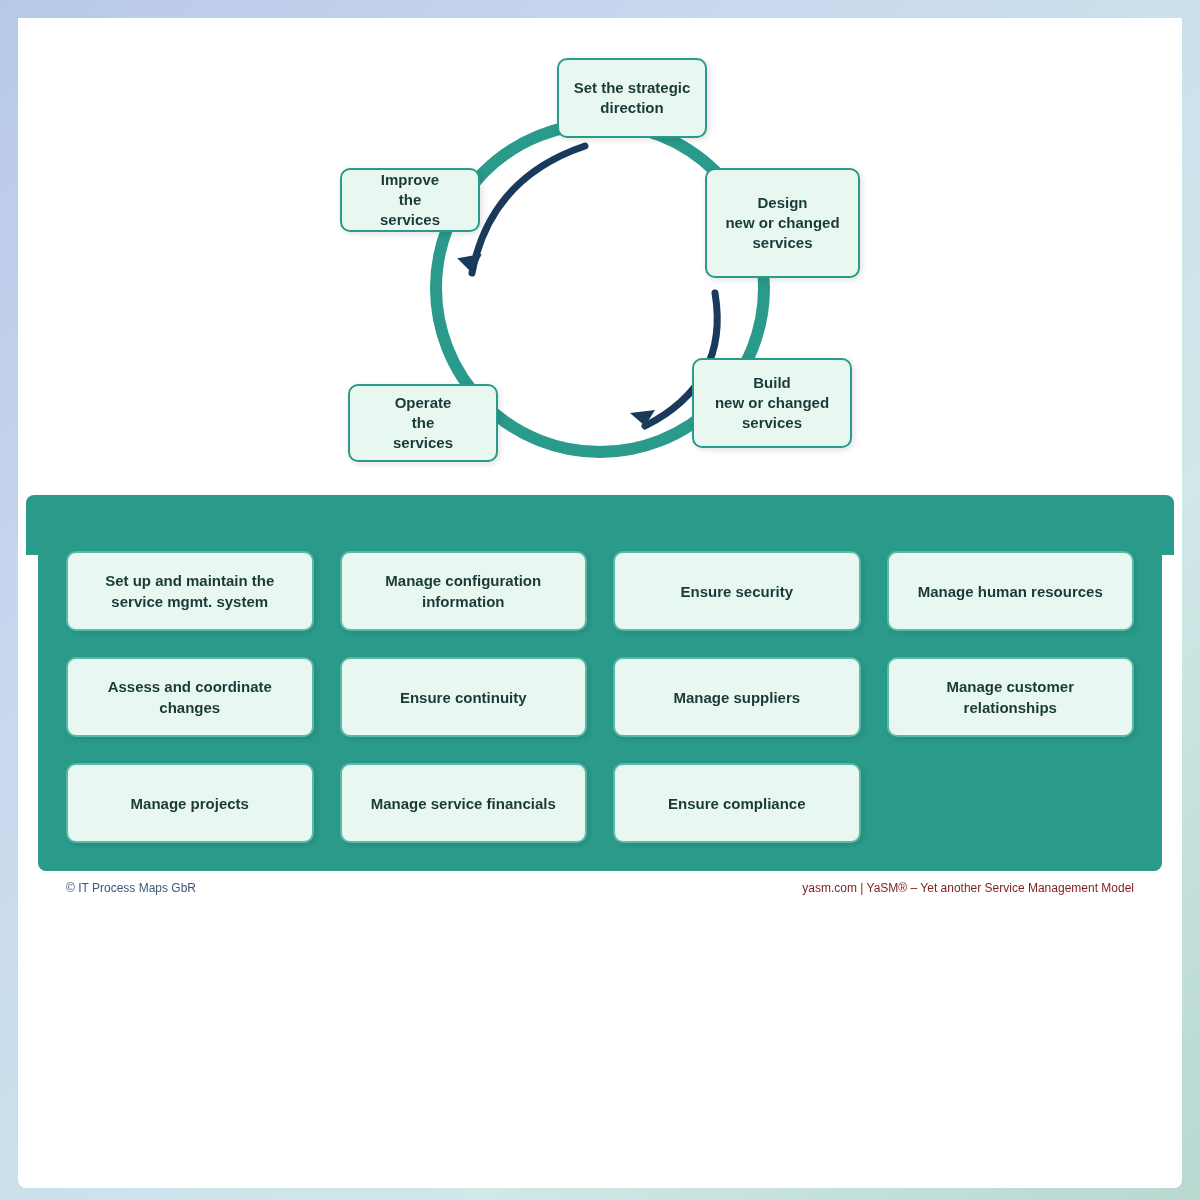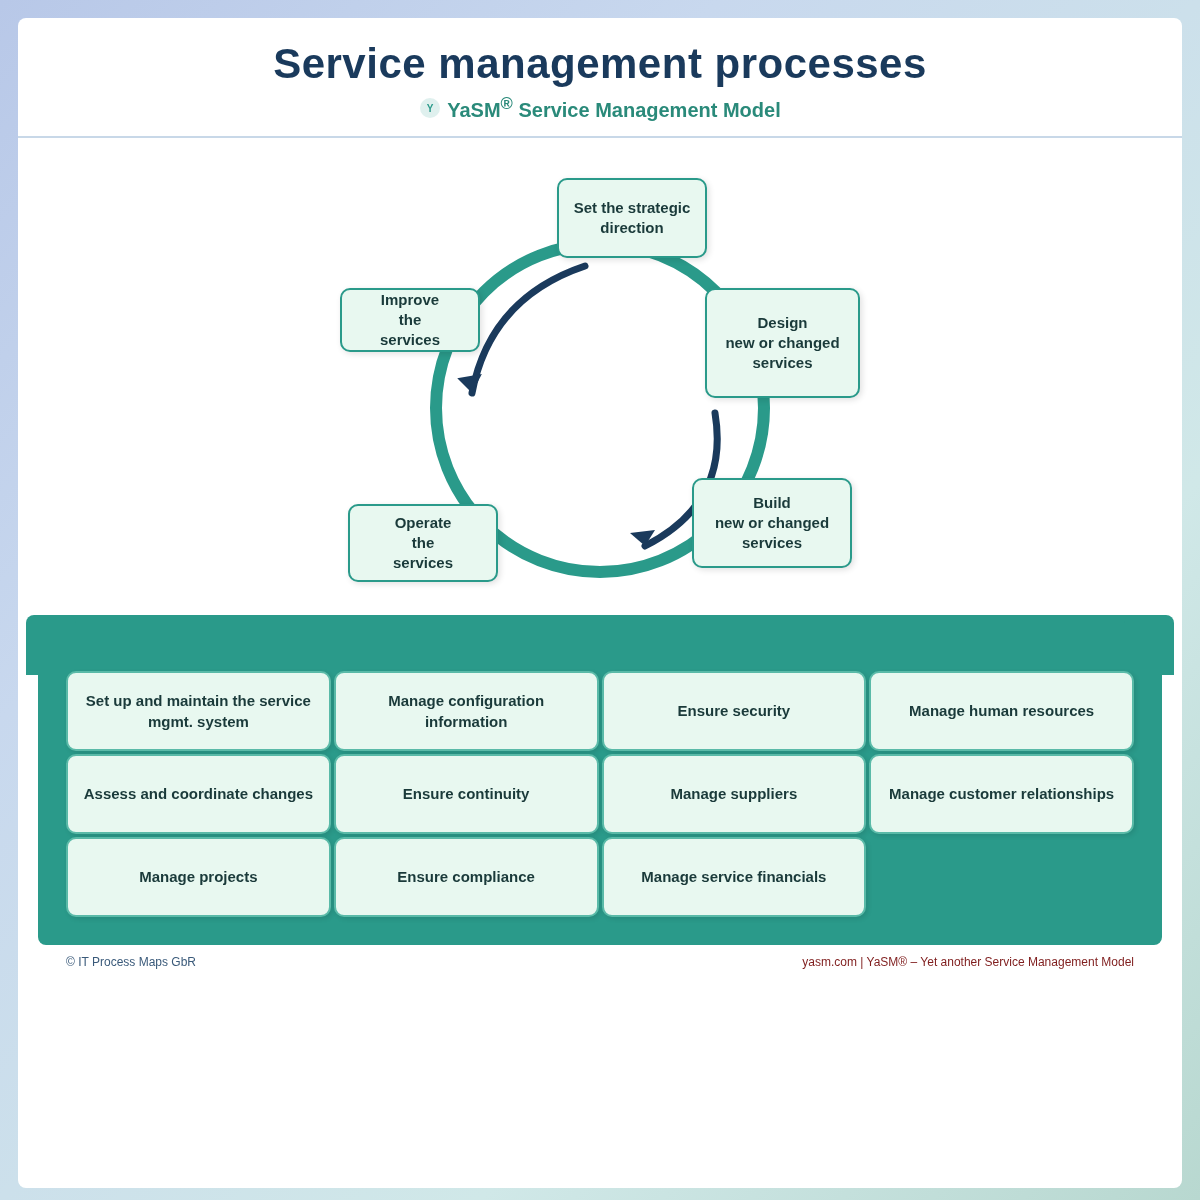--- a/index.html
+++ b/index.html
@@ -170,21 +170,21 @@
       top: -28px;
       right: -12px;
       width: 50px;
       height: 60px;
       background: #2a9a8a;
       border-radius: 8px 8px 0 0;
     }
     .grid-container {
       display: grid;
       grid-template-columns: repeat(4, 1fr);
-      gap: 3px;
+      gap: 26px;
       position: relative;
       z-index: 1;
     }
     .support-box {
       background: #e8f8f0;
       border: 2px solid #5abaa8;
       border-radius: 10px;
       text-align: center;
       font-size: 15px;
       font-weight: 600;
@@ -207,32 +207,20 @@
       color: #3a5a7a;
       font-weight: 500;
     }
     .footer-left { color: #3a5a7a; }
     .footer-right { color: #7f1d1d; }
   </style>
 </head>
 <body>
 
 <div class="outer-wrapper">
-  <div class="header">
-    <h1>Service management processes</h1>
-    <div class="subtitle">
-      <svg class="logo-icon" viewBox="0 0 22 22" fill="none">
-        <circle cx="11" cy="11" r="10" fill="#2a9a8a" opacity="0.15"></circle>
-        <text x="11" y="15" text-anchor="middle" font-size="10" font-weight="bold" fill="#2a9a8a">Y</text>
-      </svg>
-      <span>
-        <strong>YaSM<sup>®</sup></strong> Service Management Model
-      </span>
-    </div>
-  </div>
 
   <div class="main-content">
 
     <div class="cycle-area">
 
       <div class="circle-ring"></div>
 
       <svg class="circle-arrows" viewBox="0 0 340 340" style="position:absolute;top:50%;left:50%;transform:translate(-50%,-50%);width:340px;height:340px;">
 
         <path d="M 155 28 Q 60 60 42 155" stroke="#1a3a5c" stroke-width="7" fill="none" stroke-linecap="round"></path>
@@ -295,24 +283,24 @@
           <span>Manage suppliers</span>
         </div>
 
         <div class="support-box">
           <span>Manage customer relationships</span>
         </div>
         <div class="support-box">
           <span>Manage projects</span>
         </div>
         <div class="support-box">
+          <span>Manage service financials</span>
+        </div>
+        <div class="support-box">
           <span>Ensure compliance</span>
-        </div>
-        <div class="support-box">
-          <span>Manage service financials</span>
         </div>
       </div>
     </div>
 
     <div class="footer">
       <span class="footer-left">© IT Process Maps GbR</span>
       <span class="footer-right">yasm.com | YaSM® – Yet another Service Management Model</span>
     </div>
   </div>
 </div>

